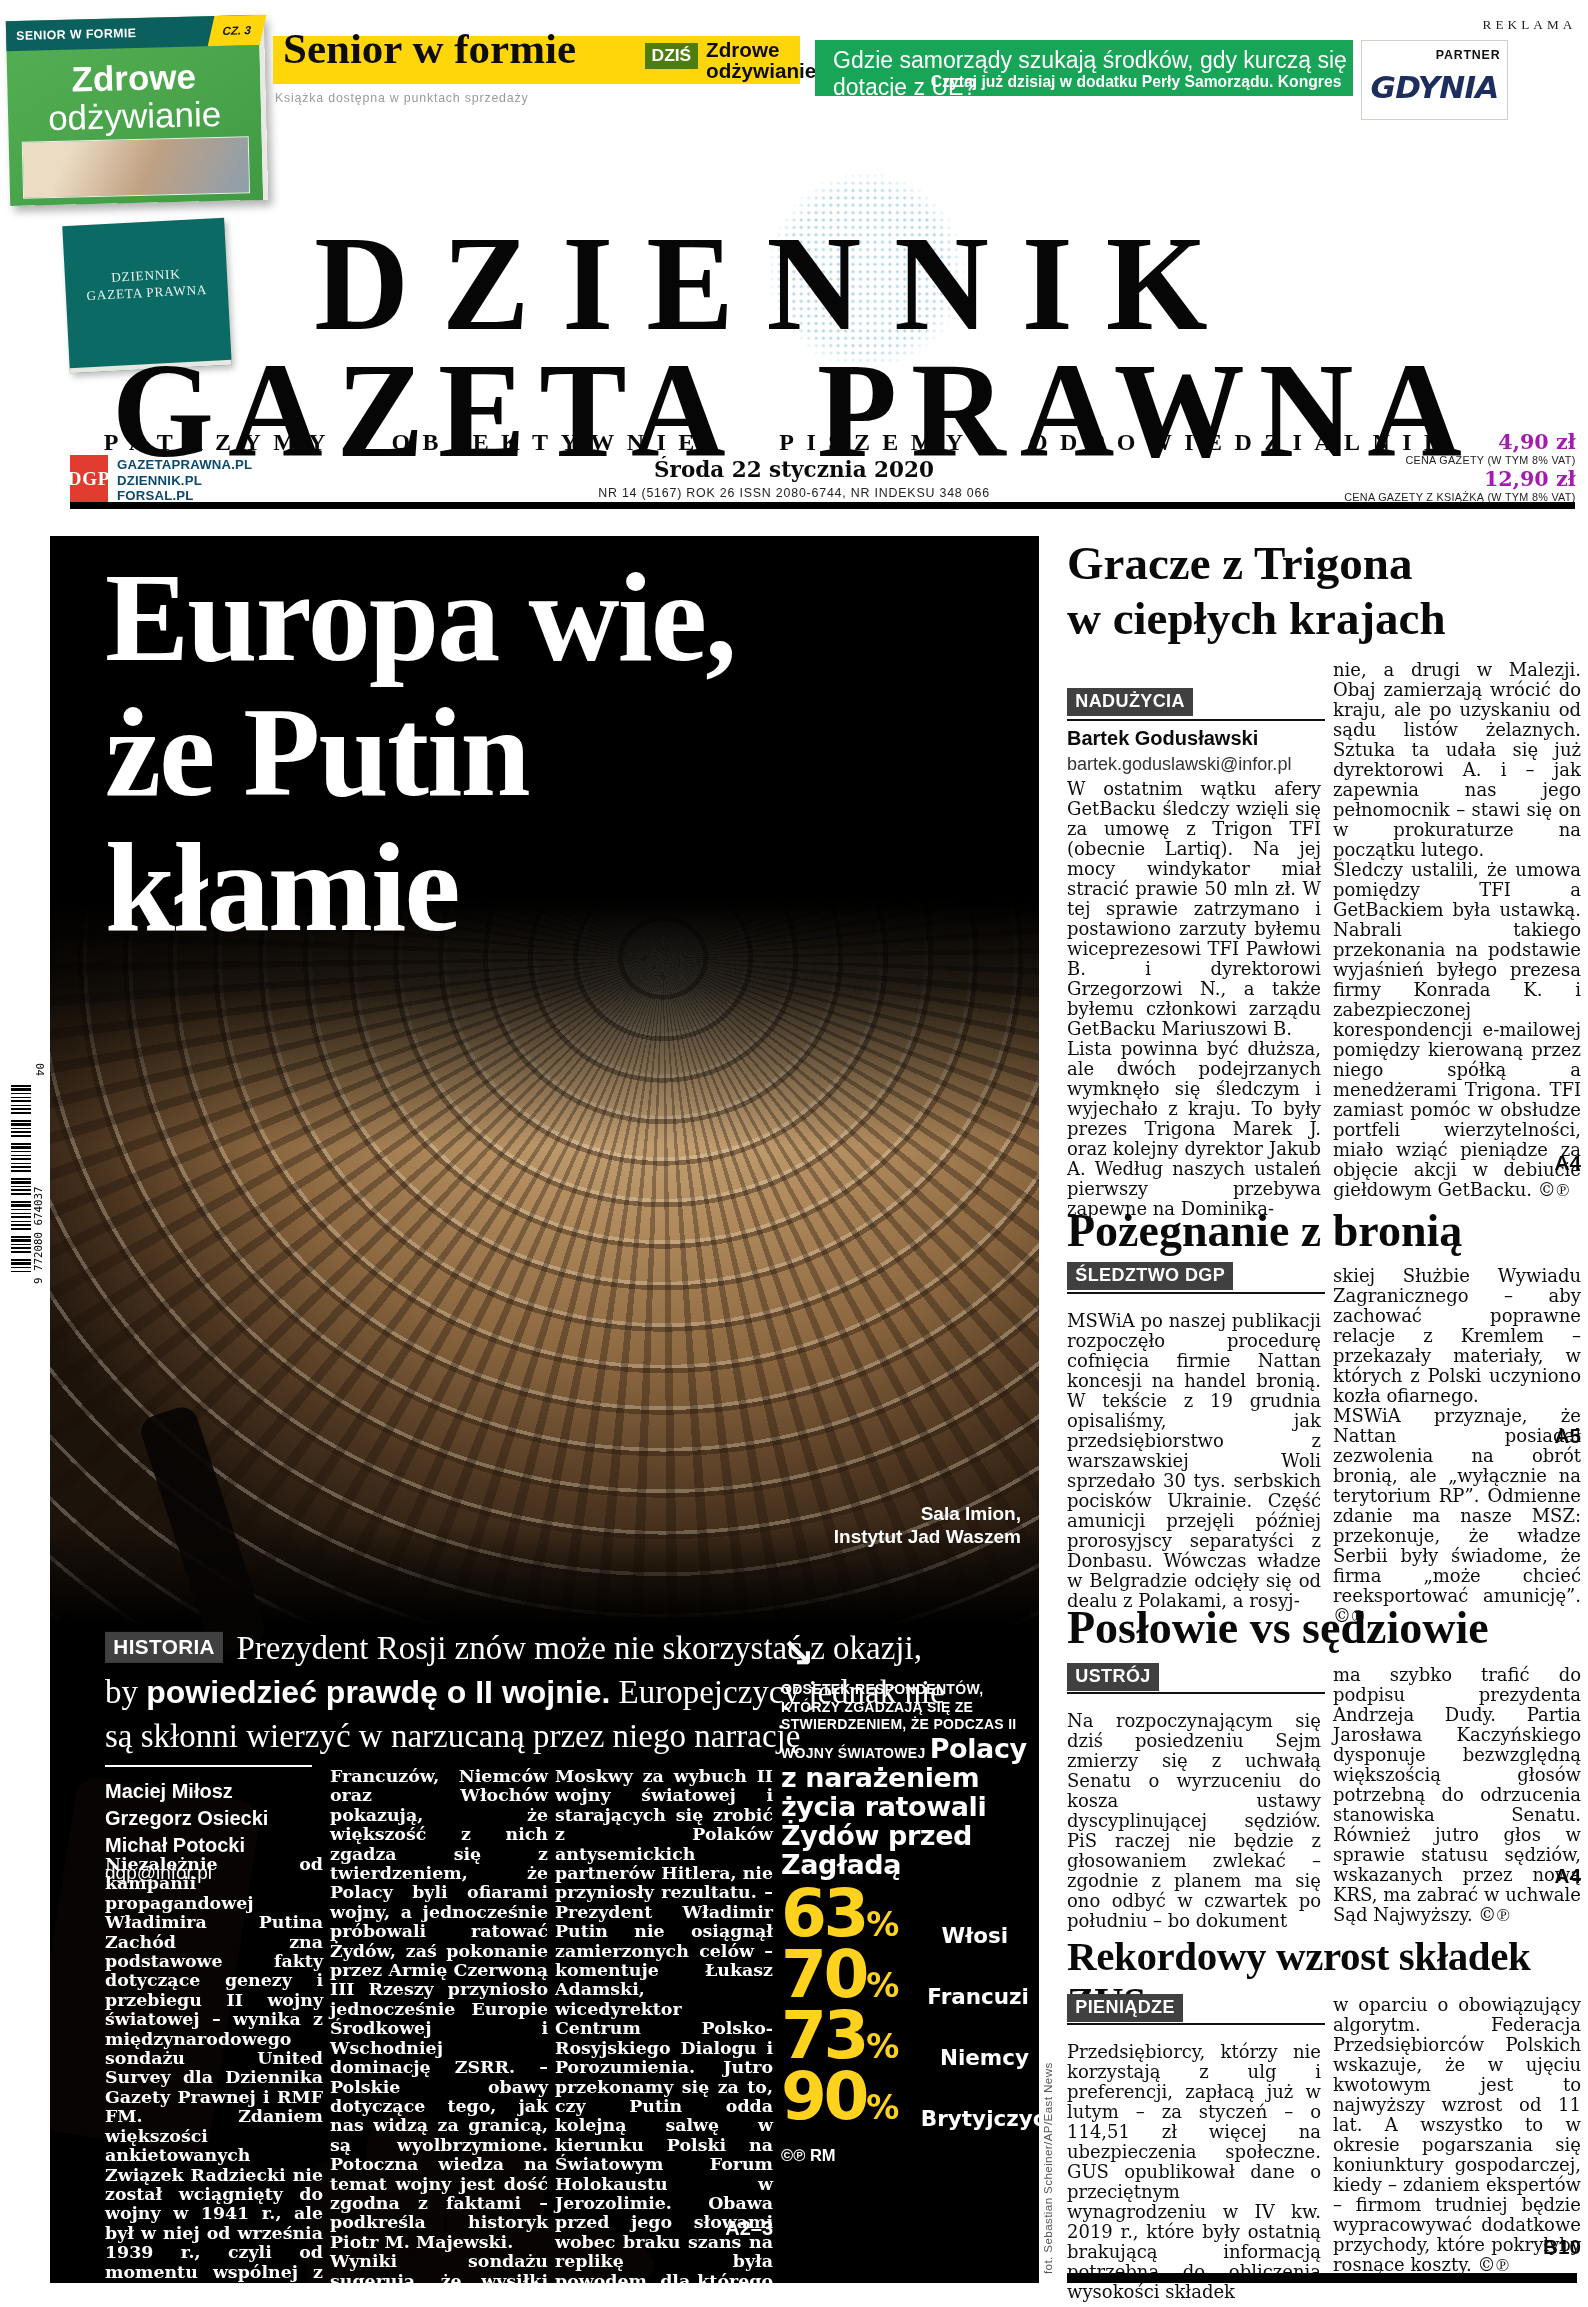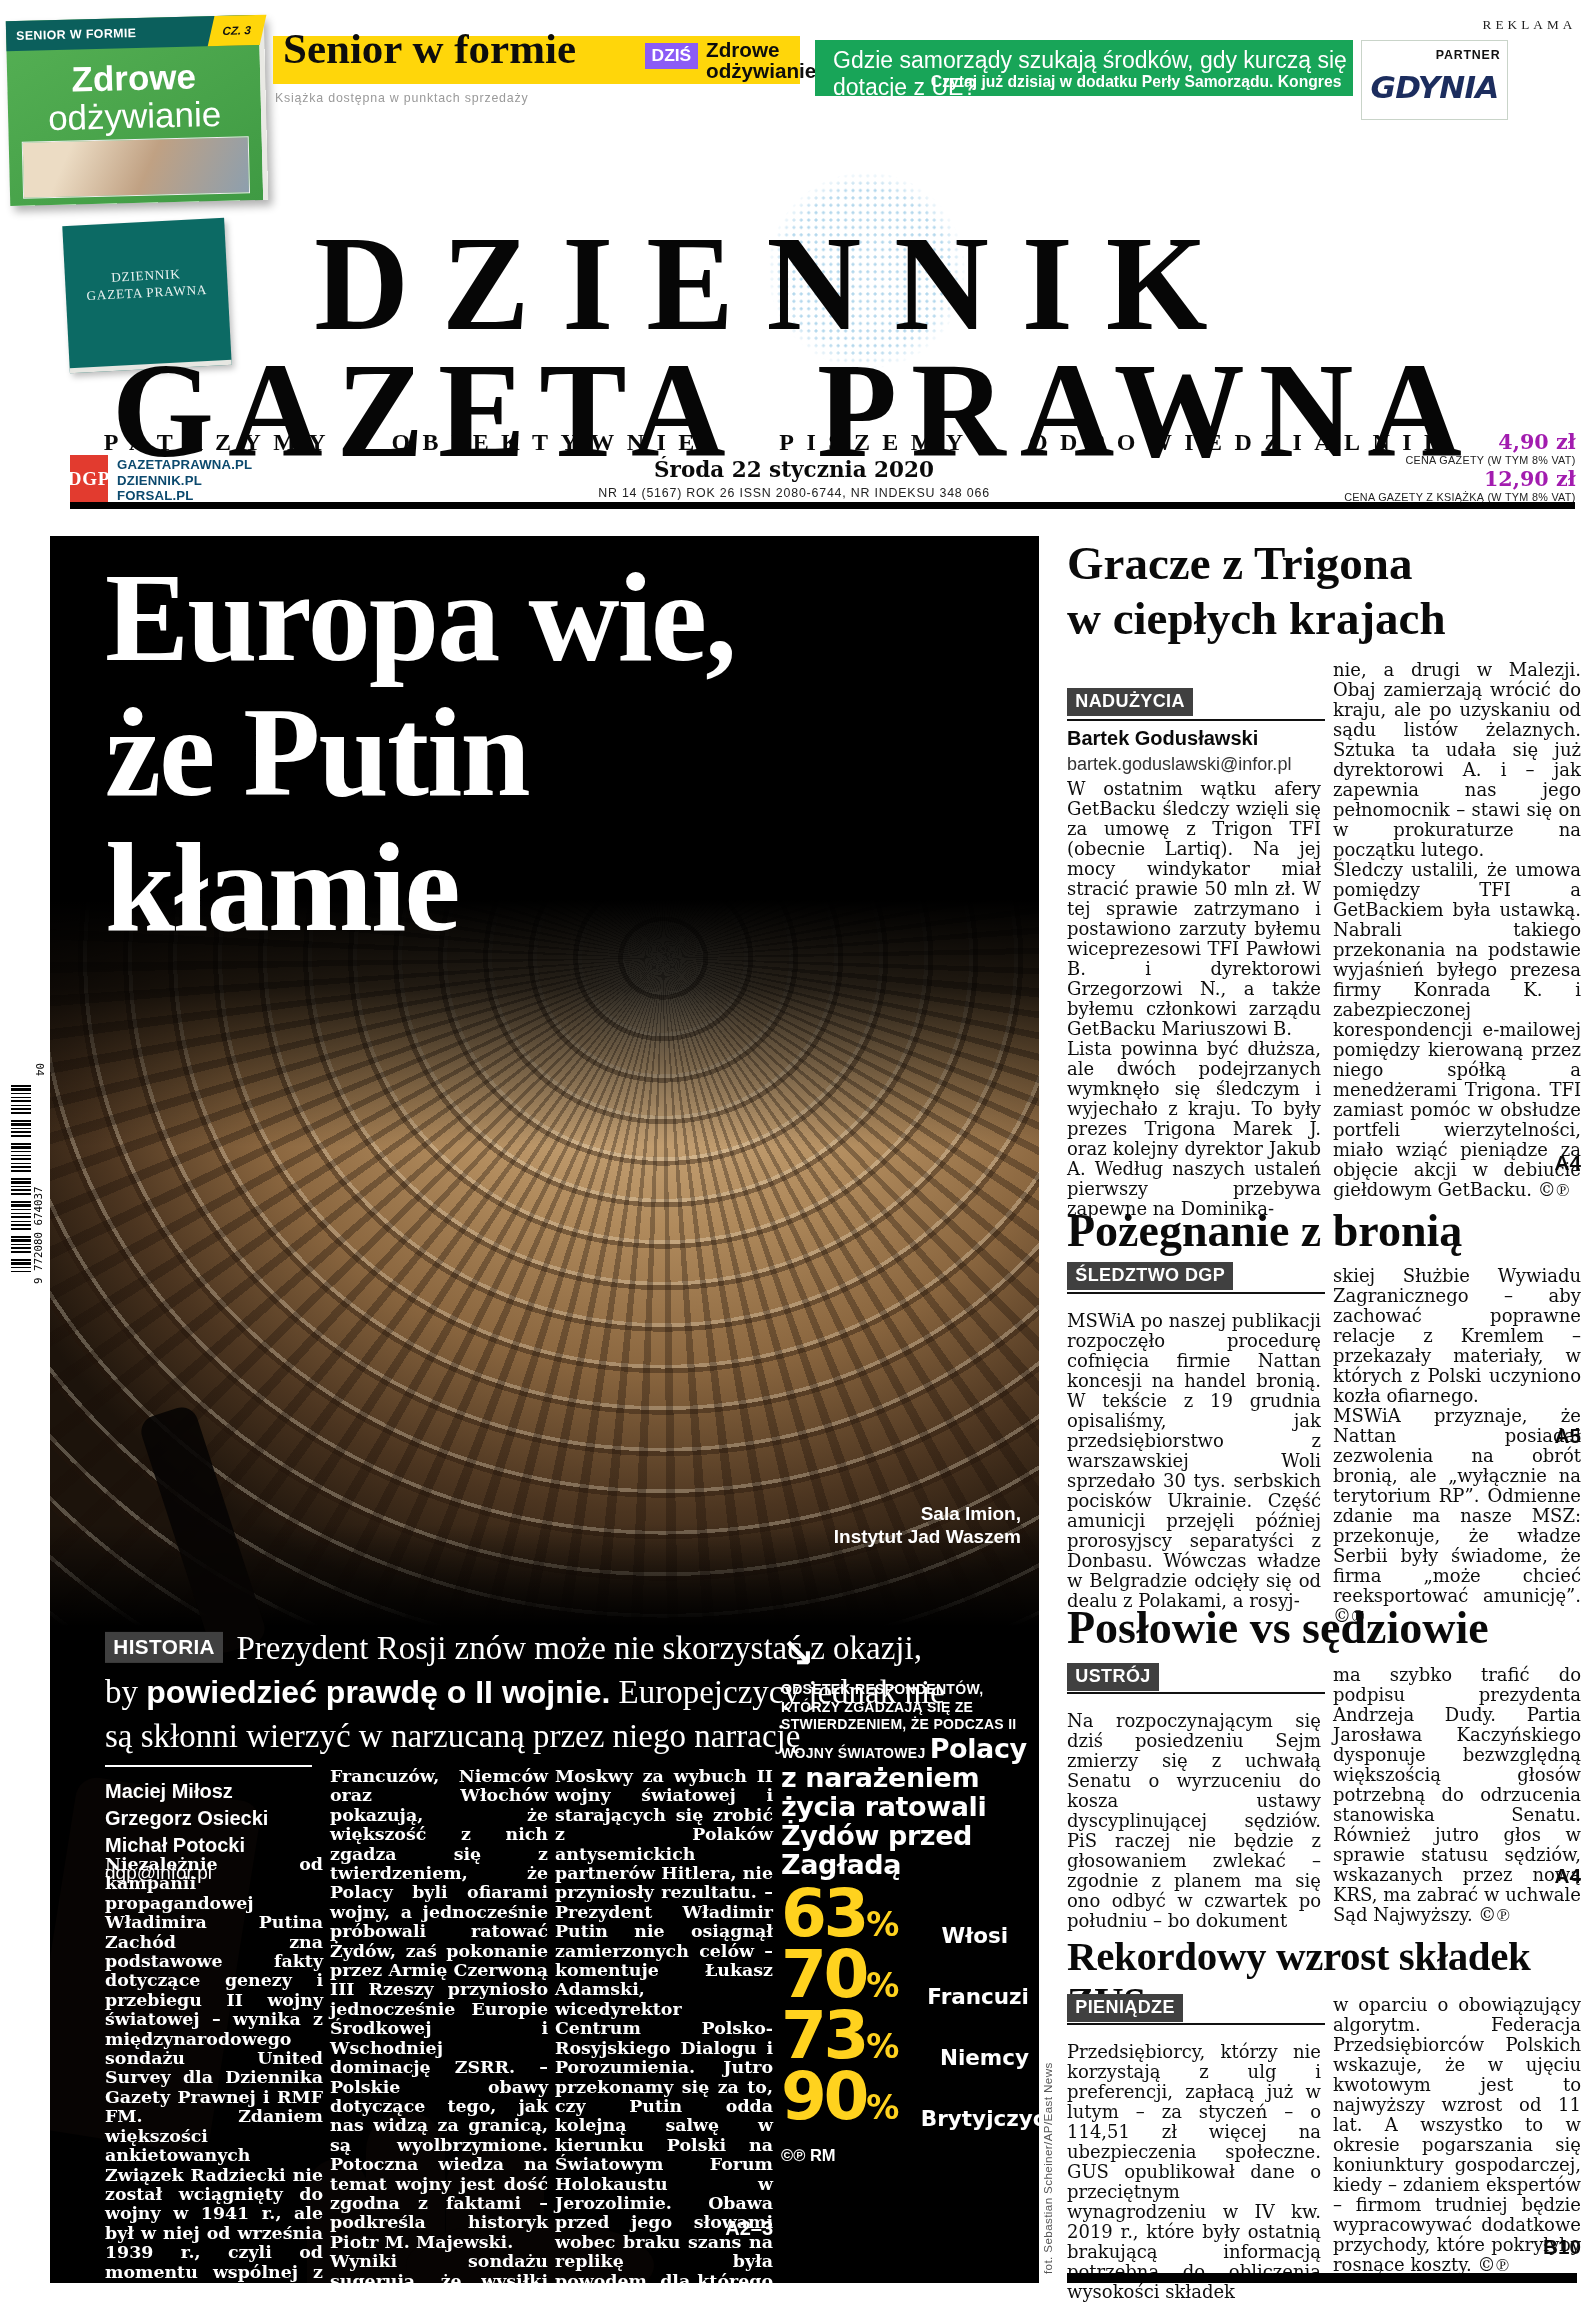--- a/index.html
+++ b/index.html
@@ -14,21 +14,21 @@
   .bookA-head{position:absolute;left:0;top:0;right:0;height:30px;background:#0b5f5c;display:flex;align-items:center;}
   .bookA-head .t{color:#fff;font:700 12.4px "Liberation Sans",sans-serif;padding-left:10px;letter-spacing:0.4px;}
   .bookA-part{position:absolute;right:-3.3px;top:0;height:30px;background:#ffd60a;color:#111;
               font:700 11.6px/30px "Liberation Sans",sans-serif;padding:0 11.6px;transform:skewX(-14deg);}
   .bookA-t1{position:absolute;left:0;right:0;top:40px;text-align:center;color:#fff;font:700 35px "Liberation Sans",sans-serif;}
   .bookA-t2{position:absolute;left:0;right:0;top:78px;text-align:center;color:#fff;font:400 35px "Liberation Sans",sans-serif;}
   .bookA-ph{position:absolute;left:13.2px;right:13.2px;bottom:6.6px;height:55px;border:1.7px solid #eee;
             background:linear-gradient(115deg,#ecdcc4 20%,#c0a183 55%,#8d9fae 100%);}
   .ybanner{left:273px;top:36px;width:527px;height:48px;background:#ffd60a;}
   .ybanner .big{position:absolute;left:10px;top:-11.6px;font:700 43px "Liberation Serif",serif;color:#0d0d0d;}
-  .ybadge{position:absolute;left:372px;top:6.6px;background:#8b5cf6;color:#fff;font:700 17.4px "Liberation Sans",sans-serif;padding:2.5px 6.6px;}
+  .ybadge{position:absolute;left:372px;top:6.6px;background:#4d7c0f;color:#fff;font:700 17.4px "Liberation Sans",sans-serif;padding:2.5px 6.6px;}
   .ystack{position:absolute;left:433px;top:2.5px;font:700 20.7px/21.5px "Liberation Sans",sans-serif;color:#0d0d0d;}
   .booknote{left:275px;top:91px;font:400 12.4px "Liberation Sans",sans-serif;color:#9a9a9a;letter-spacing:0.8px;}
   .gbanner{left:815px;top:40px;width:538px;height:56px;background:#18a558;}
   .gbanner .l1{position:absolute;left:18px;top:6.6px;font:400 23px "Liberation Sans",sans-serif;color:#fff;}
   .gbanner .l2{position:absolute;right:11.6px;bottom:5px;font:700 15.7px "Liberation Sans",sans-serif;color:#fff;}
   .partner{left:1361px;top:40px;width:145px;height:78px;background:#fff;border:0.8px solid #c9d4c9;}
   .partner .pl{position:absolute;left:0;right:6.6px;top:6.6px;text-align:right;font:700 12.4px "Liberation Sans",sans-serif;letter-spacing:0.8px;}
   .partner .gd{position:absolute;left:0;right:0;top:28px;text-align:center;color:#1c2d5e;
                font:700 italic 31px "DejaVu Sans",sans-serif;letter-spacing:-0.8px;}
 

